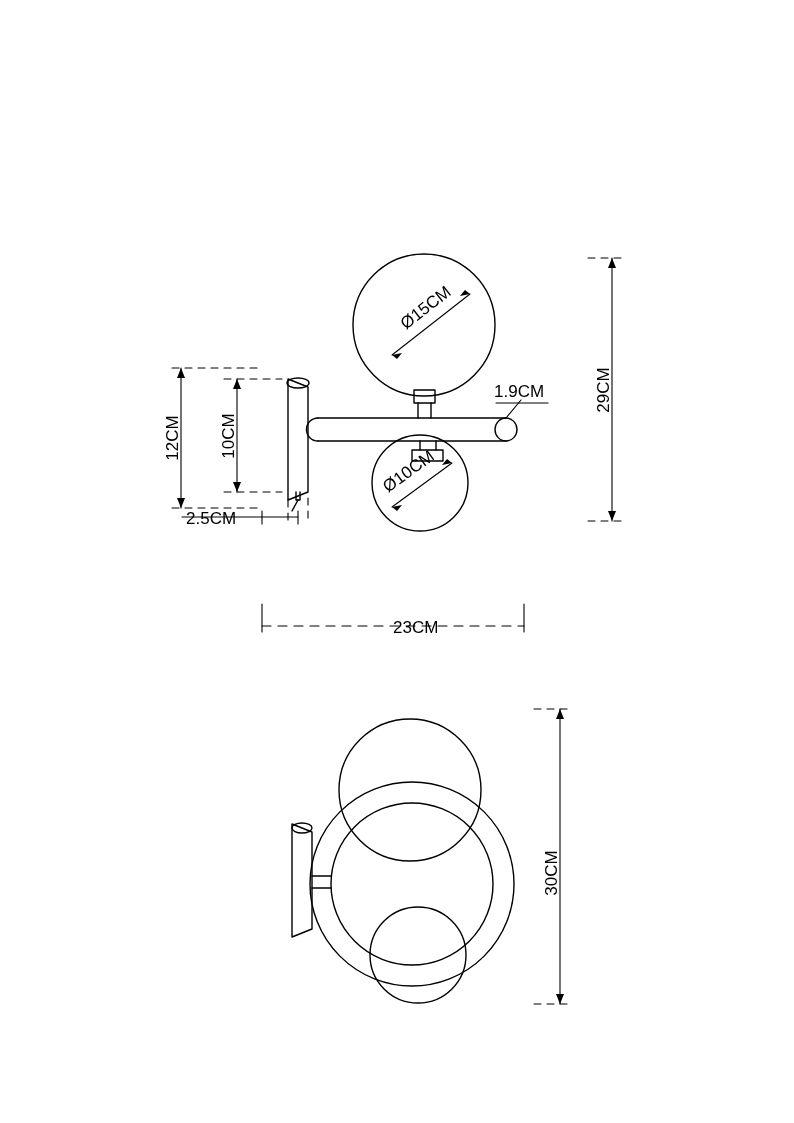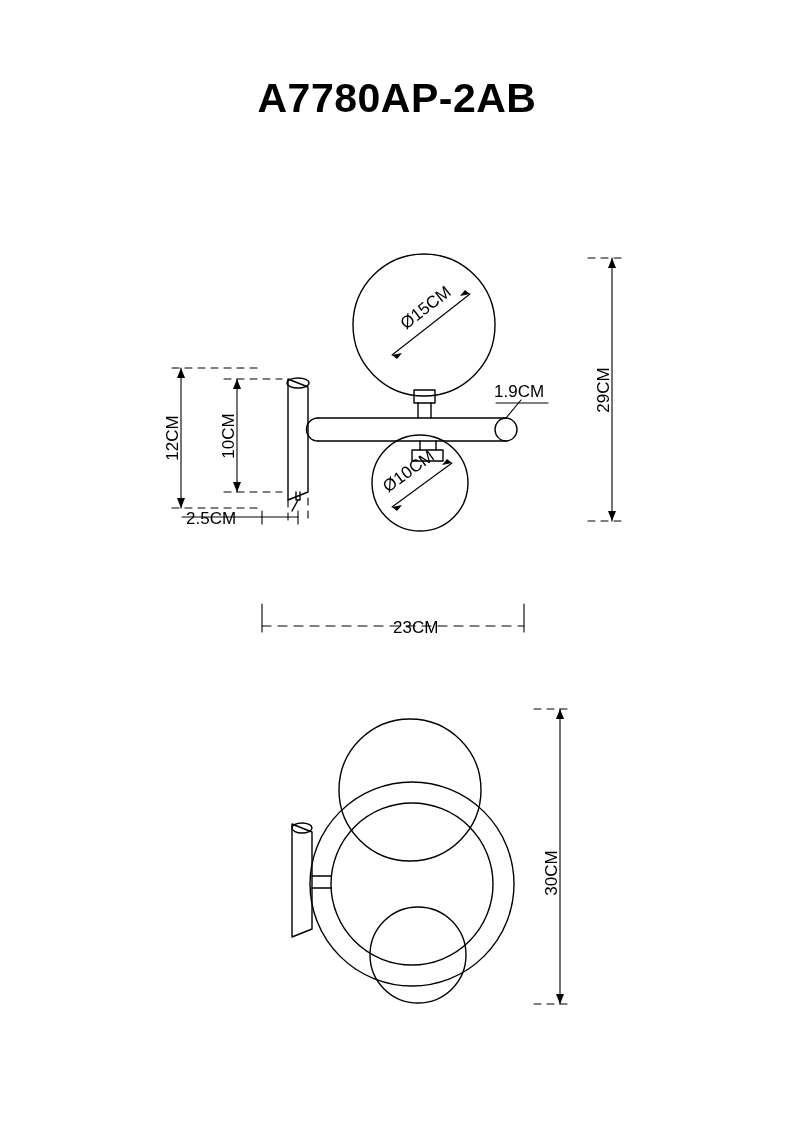--- a/index.html
+++ b/index.html
@@ -42,21 +42,20 @@
     font-family: "Liberation Sans", sans-serif;
     font-size: 17px;
     fill: #000000;
   }
 </style>
 </head>
 <body>
 
 <div id="sheet">
 
-  <div id="title">A7780AP-2AB</div>
 
   <svg class="drawing" viewBox="0 0 794 1123">
     <g fill="none" stroke="#000000" stroke-width="1.4" stroke-linecap="round" stroke-linejoin="round">
 
       <g>
 
         <circle cx="424" cy="325" r="71"></circle>
 
         <circle cx="420" cy="483" r="48"></circle>
 

